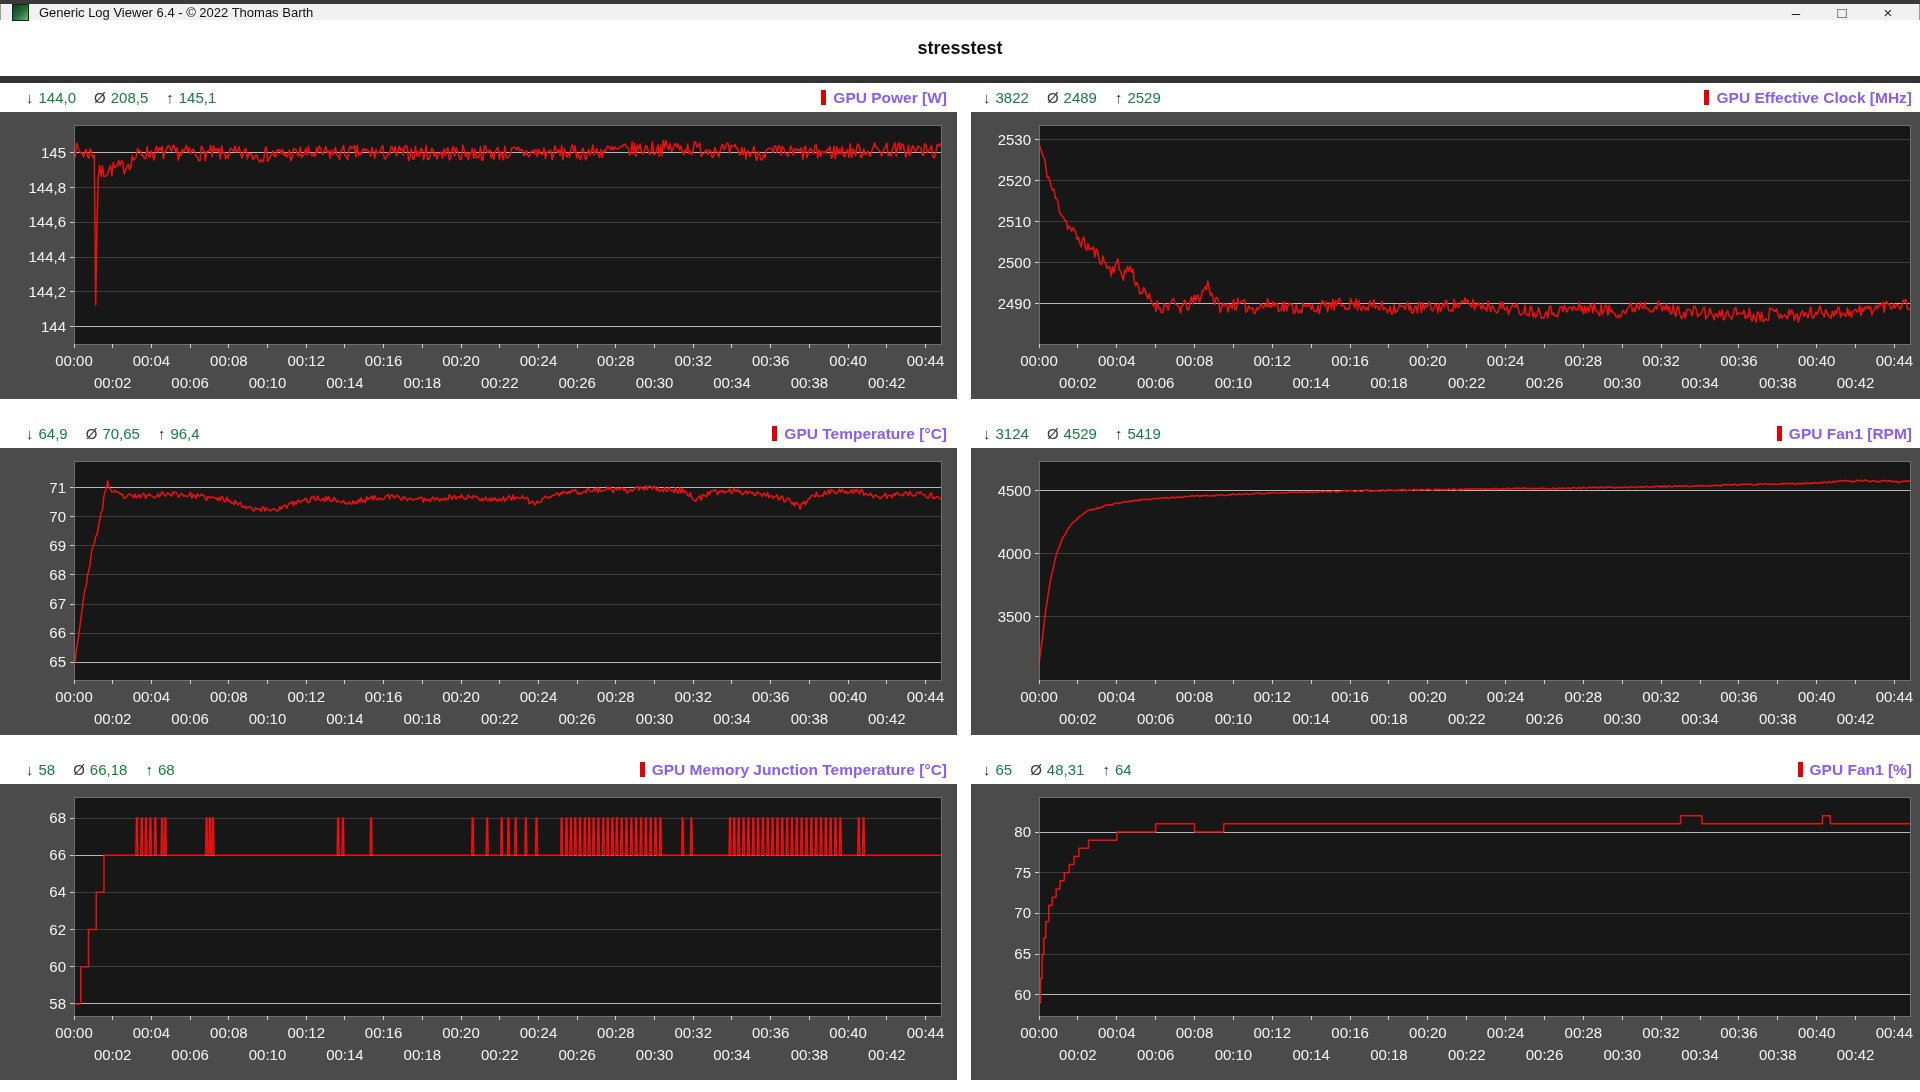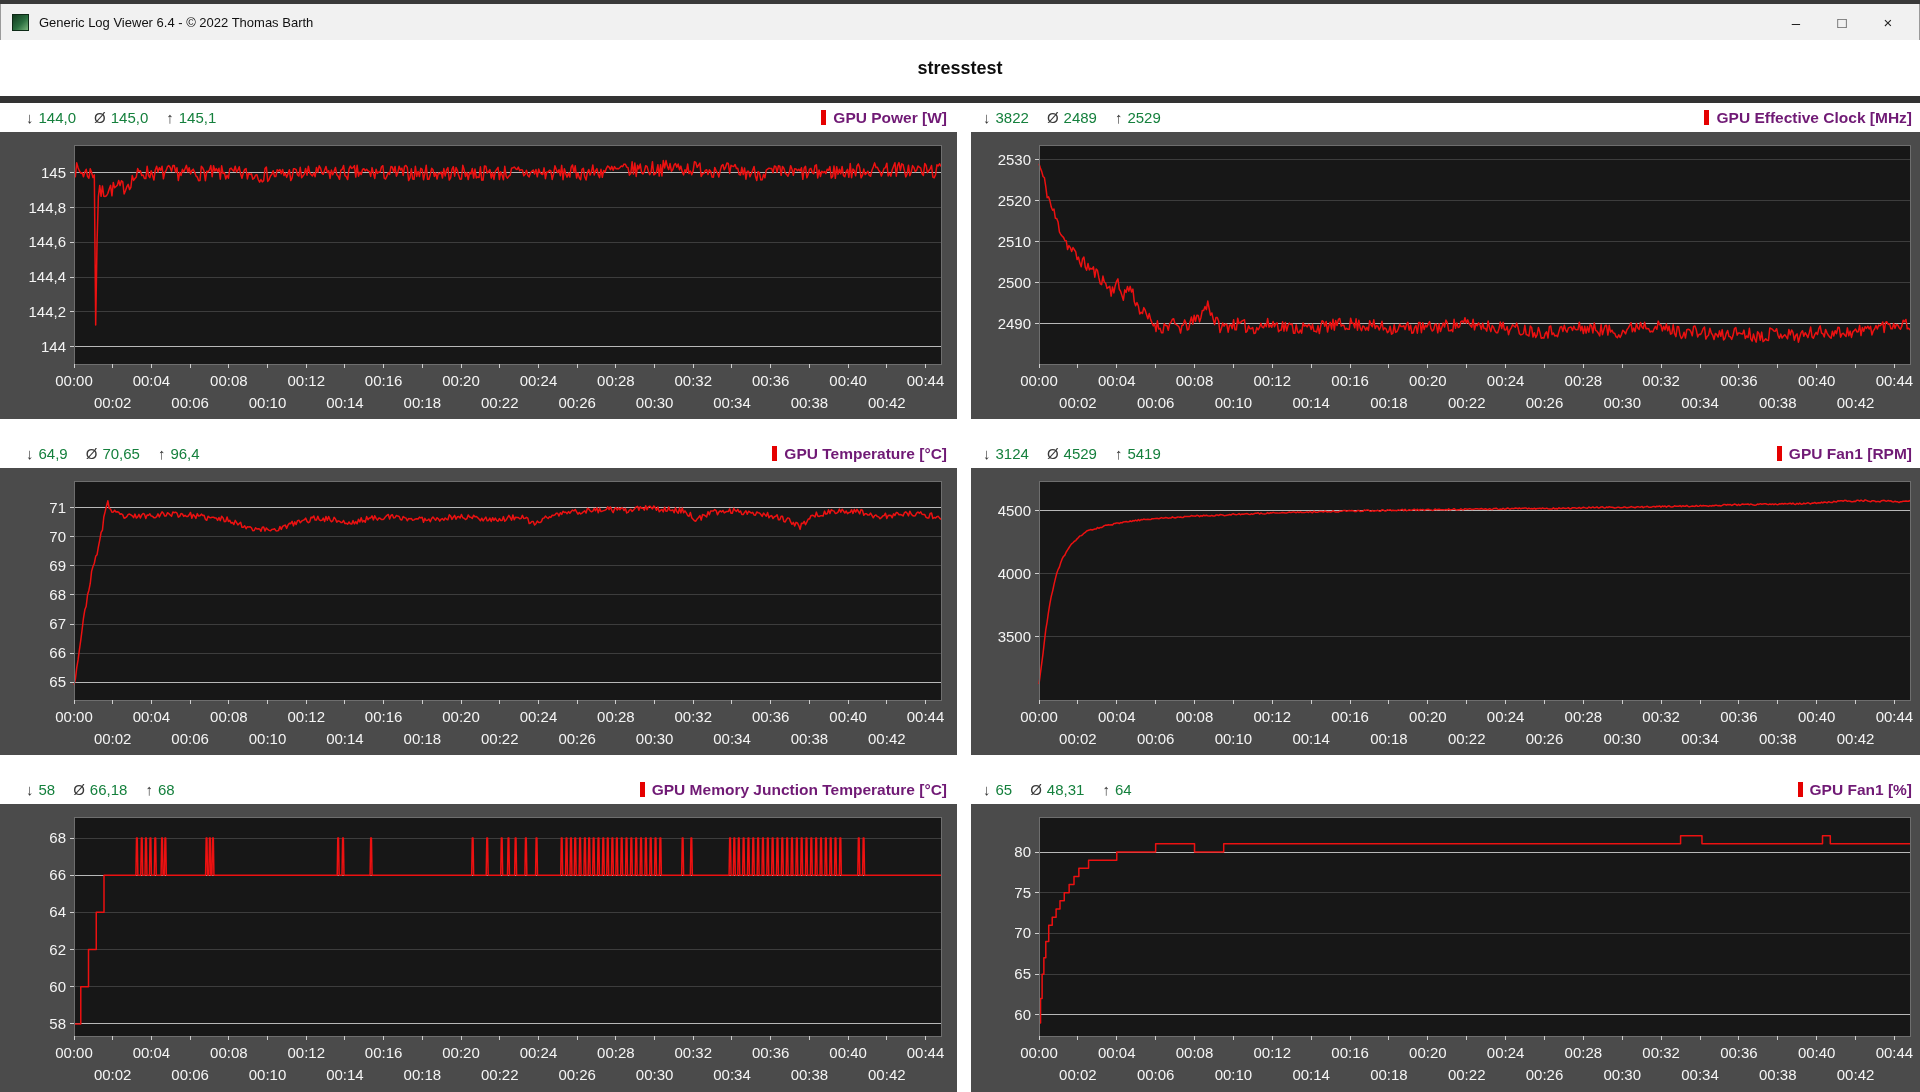--- a/index.html
+++ b/index.html
@@ -3,21 +3,21 @@
 <meta charset="utf-8">
 <style>
   html,body{margin:0;padding:0;}
   body{
     width:1920px;height:1092px;overflow:hidden;background:#ffffff;
     font-family:"Liberation Sans",sans-serif;
     -webkit-font-smoothing:antialiased;
   }
   .top-border{height:4px;background:#3a3a3a;}
   .titlebar{
-    height:36px;background:#f1f1f1;display:flex;align-items:center;
+    height:16px;background:#f1f1f1;display:flex;align-items:center;
     border-left:1px solid #9a9a9a;border-right:1px solid #9a9a9a;
   }
   .app-icon{
     width:15px;height:15px;margin-left:11px;flex:0 0 auto;
     background:linear-gradient(135deg,#12391e 0%,#2a6e3f 55%,#79b57c 100%);
     border:1px solid #0d2a16;
   }
   .window-title{margin-left:10px;font-size:13px;color:#111;white-space:nowrap;}
   .titlebar-spacer{flex:1;}
   .win-btn{
@@ -35,21 +35,21 @@
   .stats-row{
     height:29px;background:#ffffff;display:flex;align-items:center;
     justify-content:space-between;padding-left:26px;padding-right:10px;box-sizing:border-box;
   }
   .block.col-right .stats-row{padding-left:12px;padding-right:8px;}
   .stat-group{display:flex;align-items:center;white-space:nowrap;}
   .stat-glyph{color:#3a3a3a;font-size:15px;margin-right:5px;}
   .stat-val{color:#15803d;font-size:15px;margin-right:18px;}
   .chart-title-group{display:flex;align-items:center;white-space:nowrap;}
   .series-color-bar{width:5px;height:15px;background:#e50000;margin-right:7px;flex:0 0 auto;}
-  .chart-title-text{font-size:15.5px;font-weight:700;color:#701a75;}
+  .chart-title-text{font-size:15.5px;font-weight:700;color:#8b5cf6;}
   .panel{background:#4b4b4b;position:relative;}
   .ph-a{height:287px;}
   .ph-b{height:296px;}
   .panel svg{display:block;}
 </style>
 </head>
 <body>
 
 <div class="top-border"></div>
 
@@ -69,21 +69,21 @@
 <div class="splitter"></div>
 
 <div class="chart-grid">
 
   <div class="block col-left">
     <div class="stats-row">
       <div class="stat-group">
         <span class="stat-glyph">↓</span>
         <span class="stat-val">144,0</span>
         <span class="stat-glyph">Ø</span>
-        <span class="stat-val">145,0</span>
+        <span class="stat-val">208,5</span>
         <span class="stat-glyph">↑</span>
         <span class="stat-val">145,1</span>
       </div>
       <div class="chart-title-group">
         <span class="series-color-bar"></span>
         <span class="chart-title-text">GPU Power [W]</span>
       </div>
     </div>
     <div class="panel ph-a">
         <svg width="957" height="287" viewBox="0 0 957 287">

